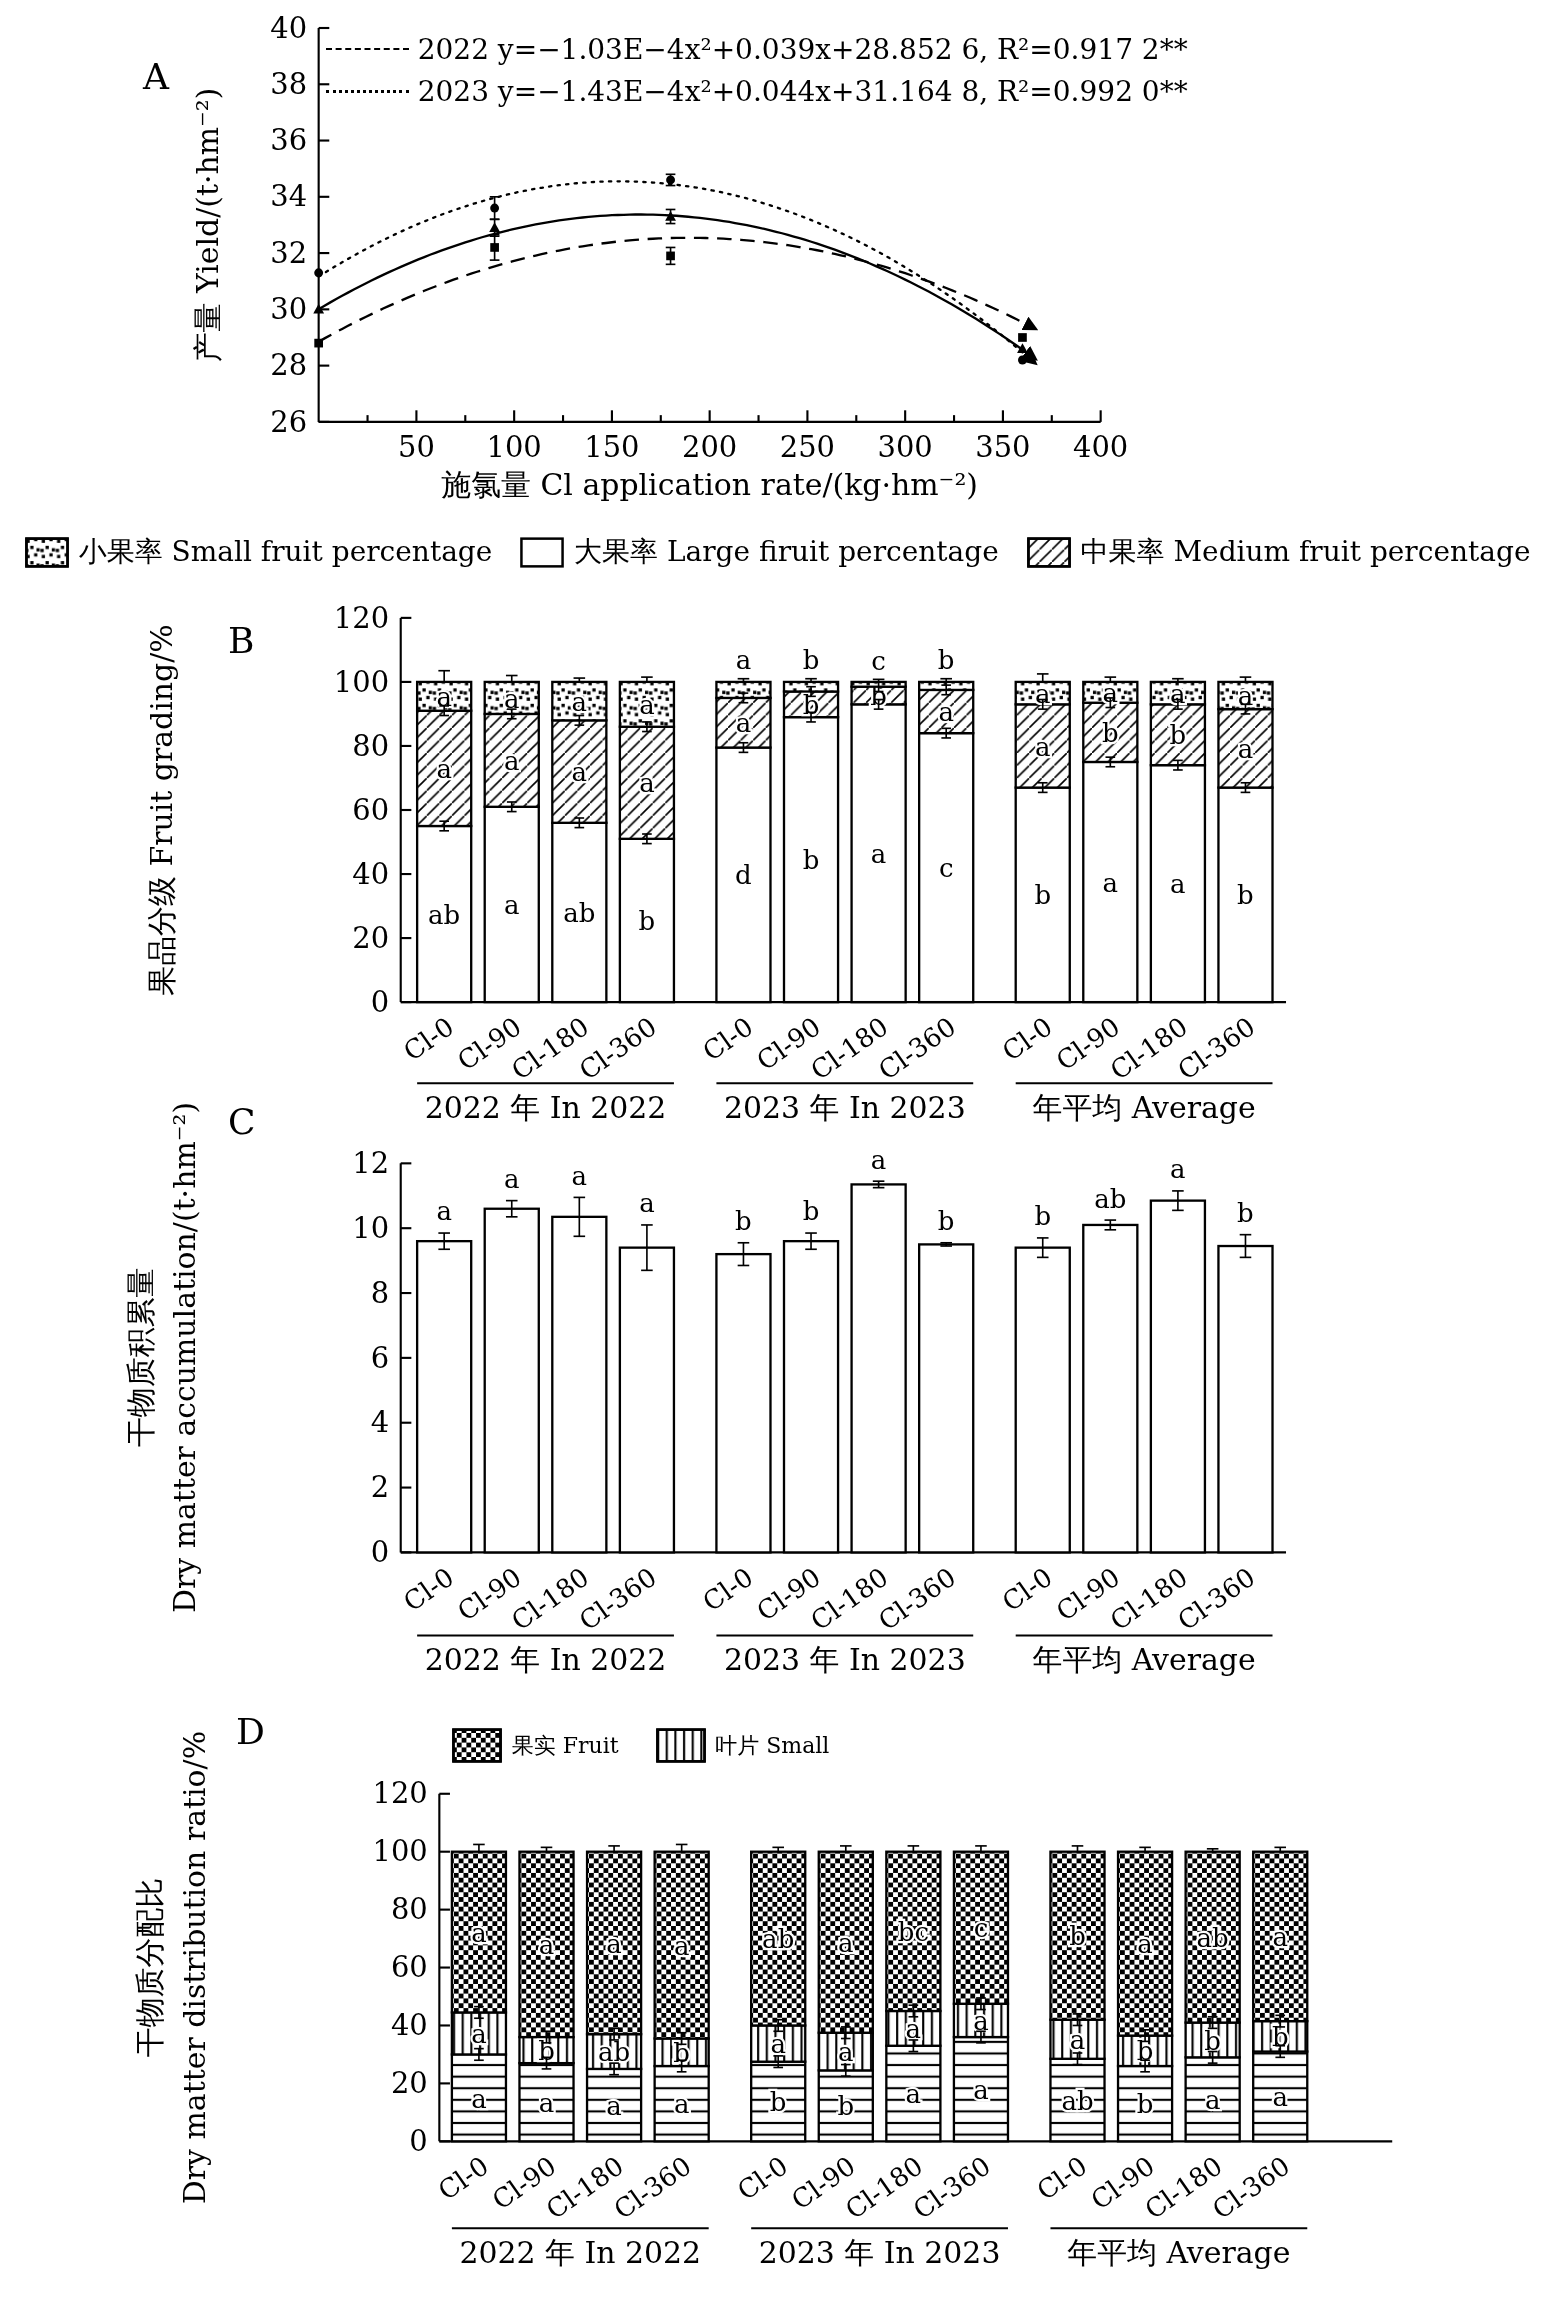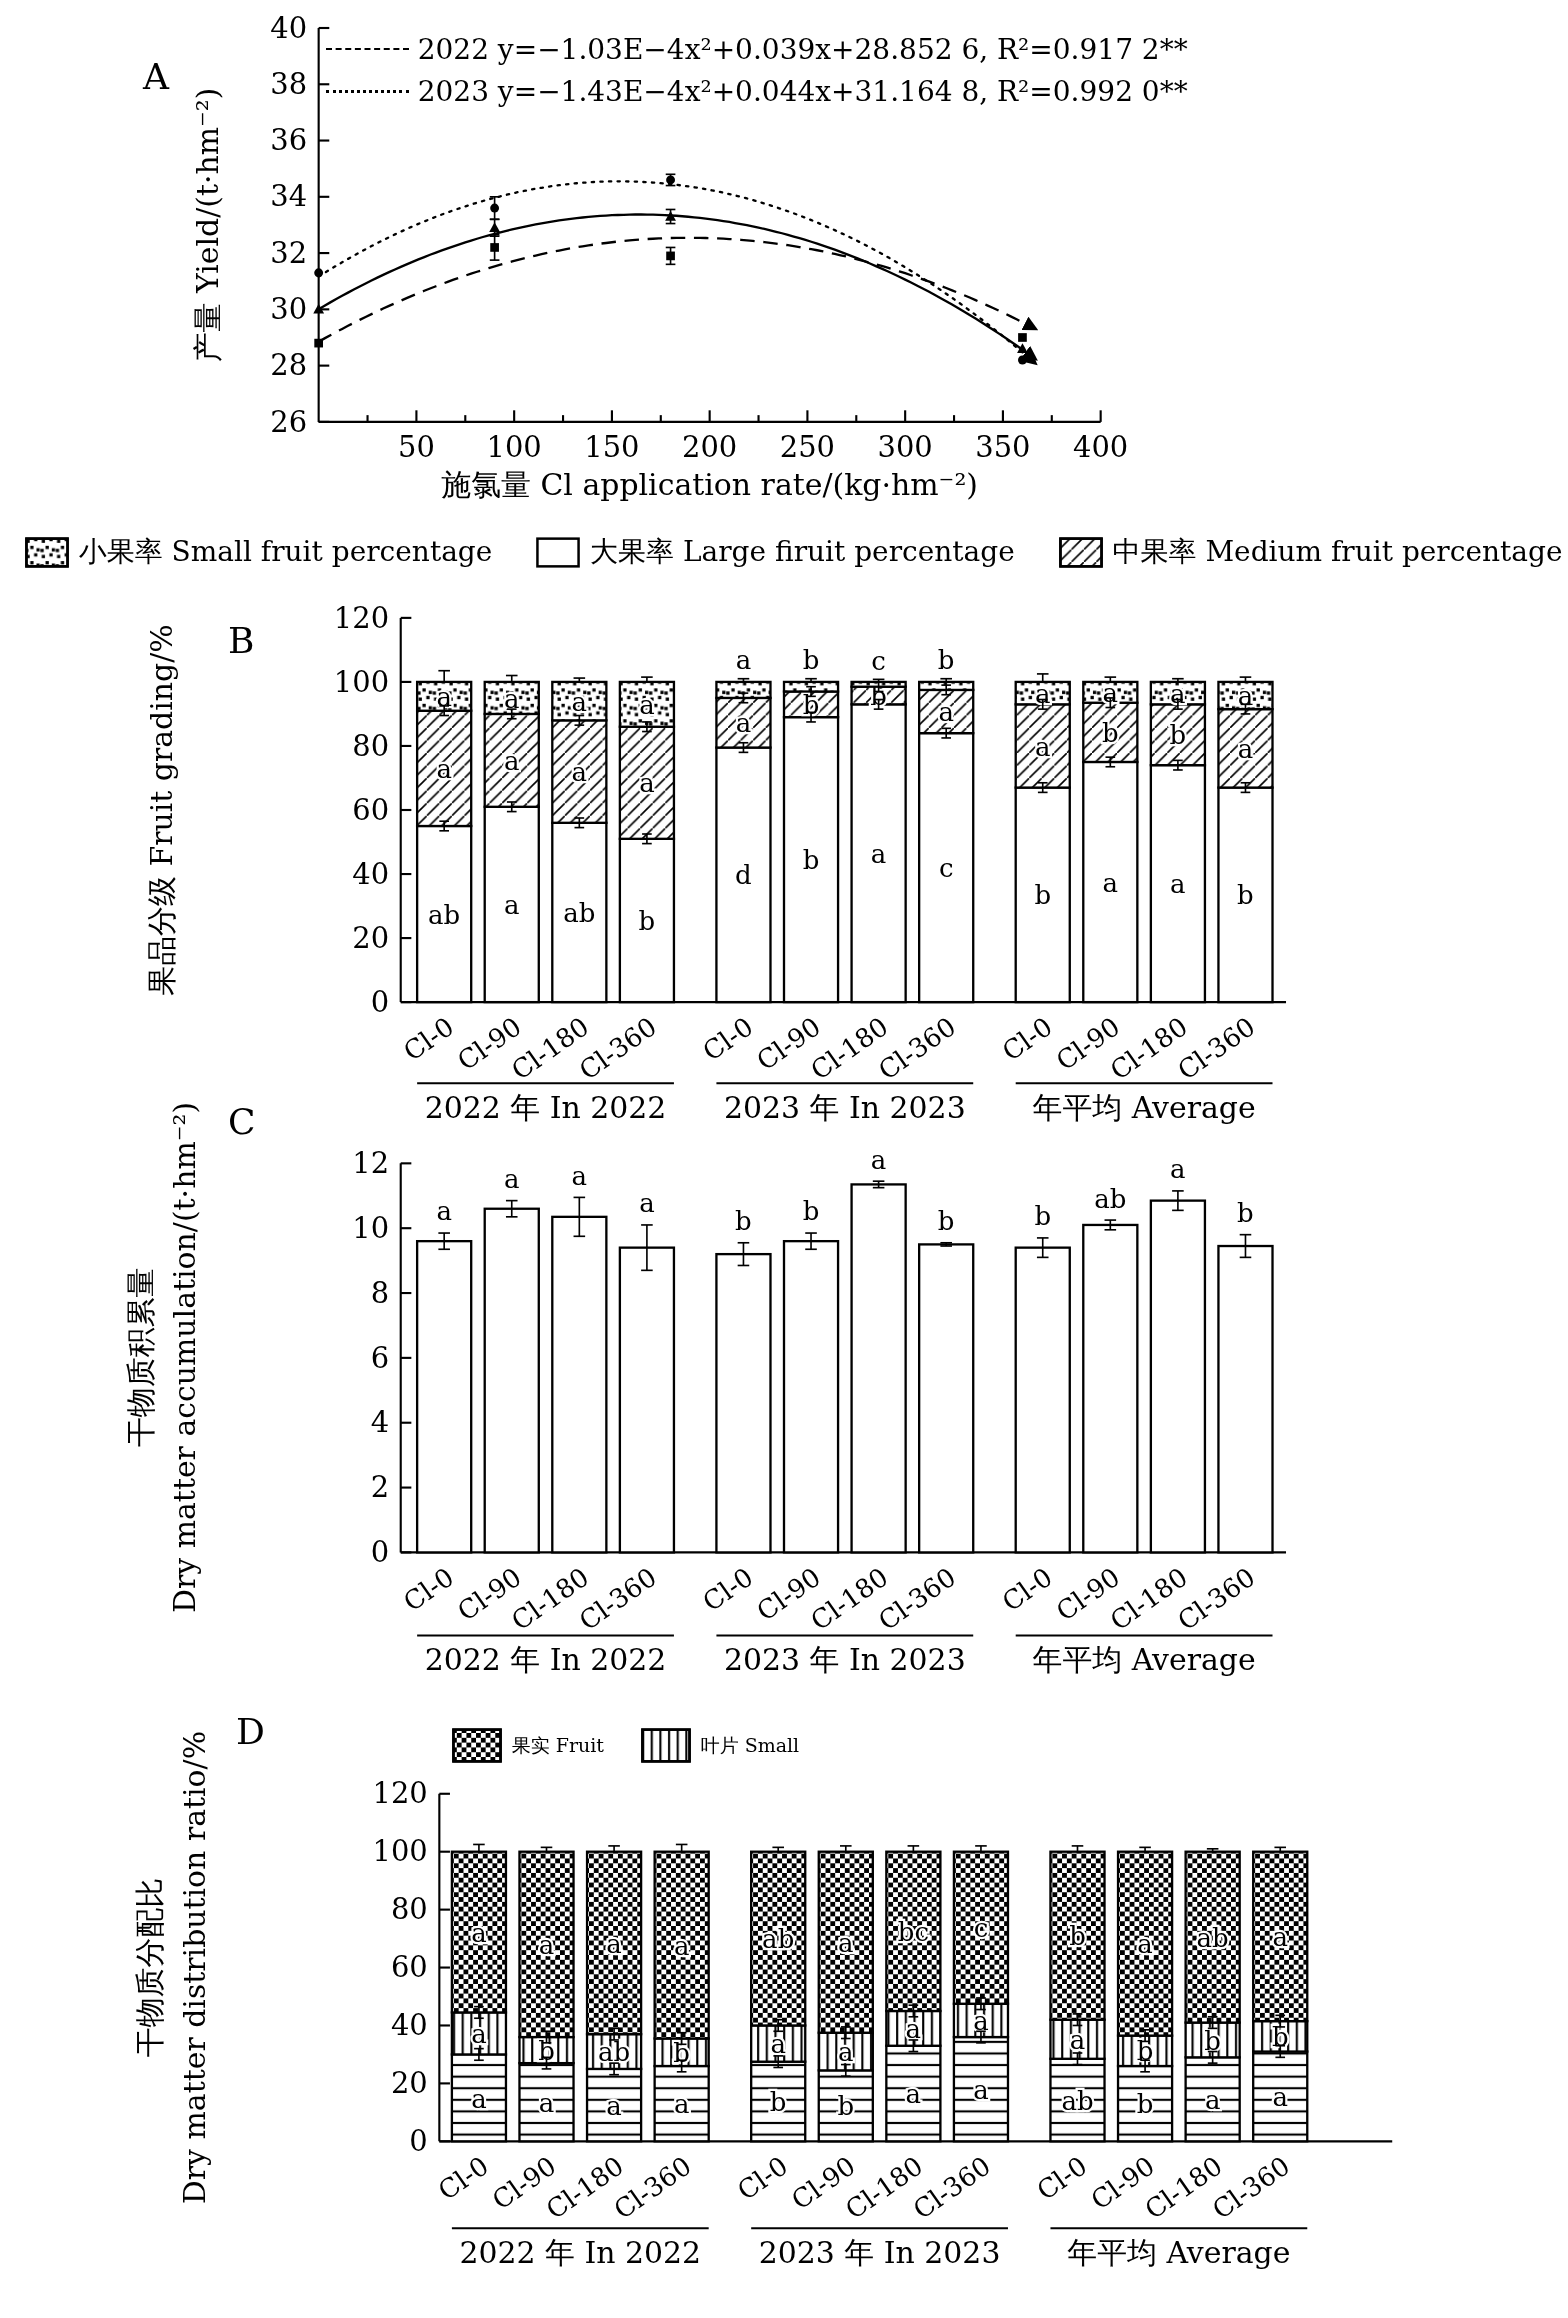--- a/index.html
+++ b/index.html
@@ -20,22 +20,22 @@
   .dotted{stroke-dasharray:2.4 6.5;stroke-linecap:round}
   .err{stroke:#000;stroke-width:1.7;fill:none}
   .bx{fill:none;stroke:#000;stroke-width:2.4}
   .plabel{position:absolute;font-size:36px}
   .alegend{position:absolute;left:326px;top:28px}
   .alrow{display:flex;align-items:center;height:42px;font-size:28px;white-space:nowrap}
   .lsample{display:inline-block;width:83px;margin-right:8.7px;border-top:2.7px solid #000;height:0}
   .lsample.dashed2{border-top:2.9px dashed #000}
   .lsample.dotted2{border-top:3.1px dotted #000}
   .hlegend{position:absolute;display:flex;align-items:center}
-  #legendB{left:25px;top:533px;gap:44px;font-size:28px}
-  #legendD{left:452px;top:1728px;gap:37px;font-size:19px}
+  #legendB{left:25px;top:533px;gap:28px;font-size:28px}
+  #legendD{left:452px;top:1728px;gap:37px;font-size:22px}
   .hitem{display:flex;align-items:center;gap:9.7px;white-space:nowrap}
 </style>
 </head>
 <body>
 
 <div id="wrap">
   <svg id="fig" width="1568" height="2318" viewBox="0 0 1624 2401">
       <defs>
         <pattern id="p-dots" width="16" height="16" patternUnits="userSpaceOnUse">
           <rect x="1.5" y="2.5" width="3.4" height="3.4"></rect>

